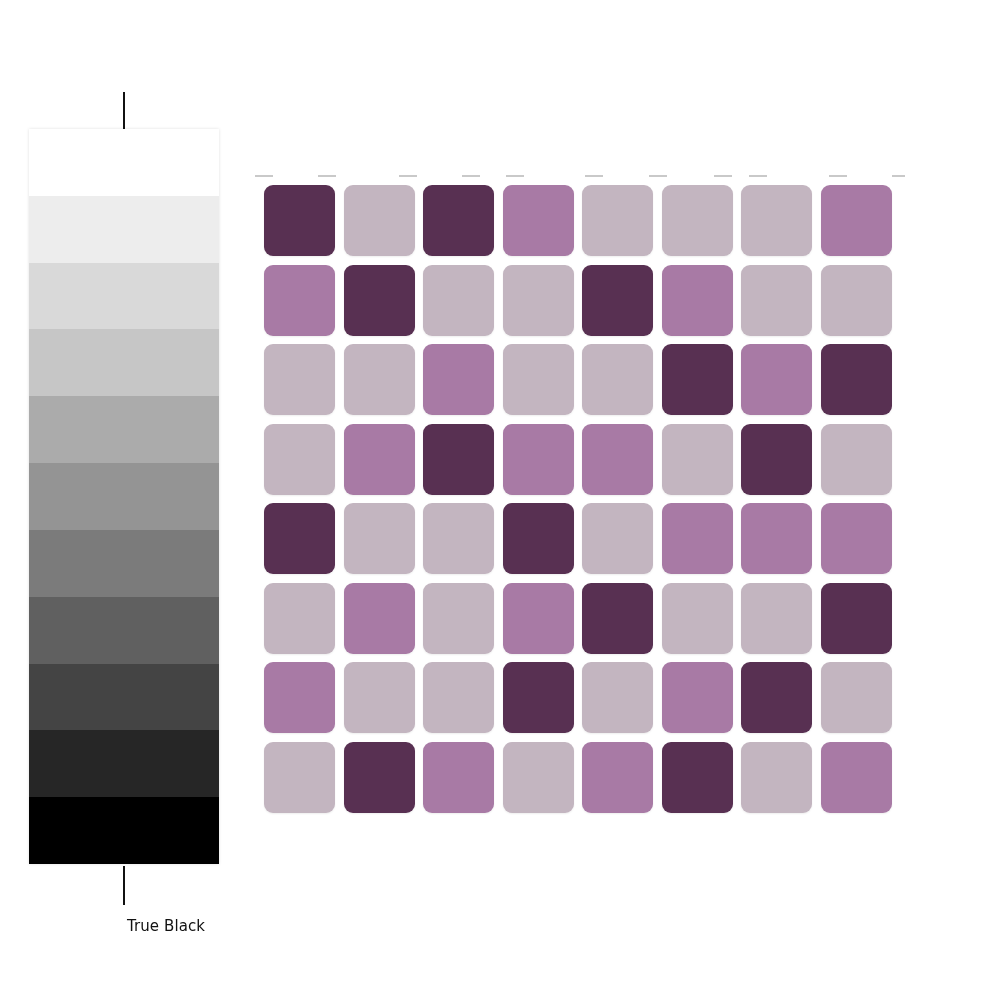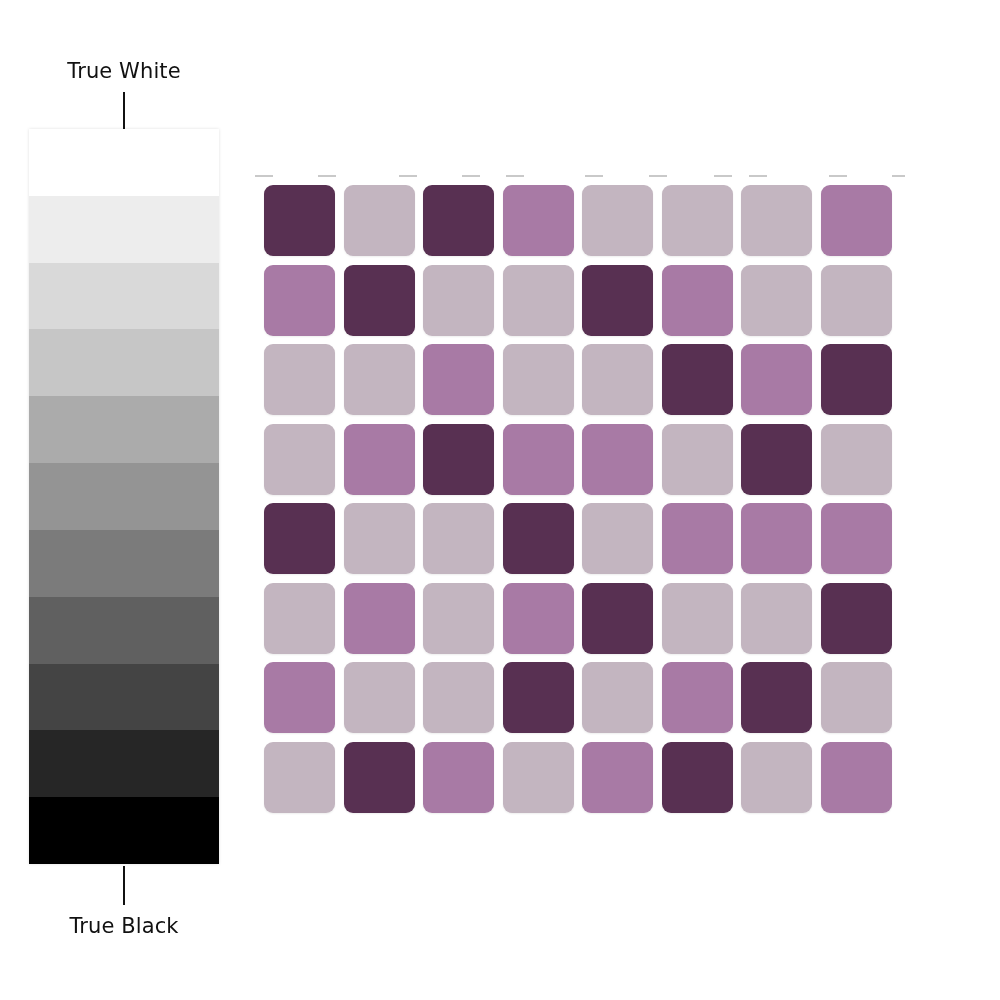--- a/index.html
+++ b/index.html
@@ -44,25 +44,26 @@
     line-height: 26px;
     white-space: nowrap;
   }
 
   #ramp-bottom-label {
     position: absolute;
     left: 0;
     top: 913px;
     width: 248px;
     text-align: center;
-    font-size: 21px;
+    font-size: 15px;
     color: #111111;
     letter-spacing: 0.1px;
     line-height: 26px;
     white-space: nowrap;
+    padding-left: 42px;
   }
 
   .leader-line {
     position: absolute;
     left: 123px;
     width: 2px;
     background: #111111;
   }
   #leader-top   { top: 92px;  height: 37px; }
   #leader-bottom{ top: 866px; height: 39px; }
@@ -123,21 +124,20 @@
     box-shadow: 0 1px 2px rgba(0,0,0,0.07);
   }
 </style>
 </head>
 <body>
 
 <div id="stage">
 
   <div id="ramp-group">
 
-    <div id="ramp-top-label">True White</div>
 
     <div id="leader-top" class="leader-line"></div>
 
     <div id="ramp">
         <div class="ramp-band" style="background: rgb(255, 255, 255);"></div>
         <div class="ramp-band" style="background: rgb(237, 237, 237);"></div>
         <div class="ramp-band" style="background: rgb(217, 217, 217);"></div>
         <div class="ramp-band" style="background: rgb(198, 198, 198);"></div>
         <div class="ramp-band" style="background: rgb(171, 171, 171);"></div>
         <div class="ramp-band" style="background: rgb(148, 148, 148);"></div>

